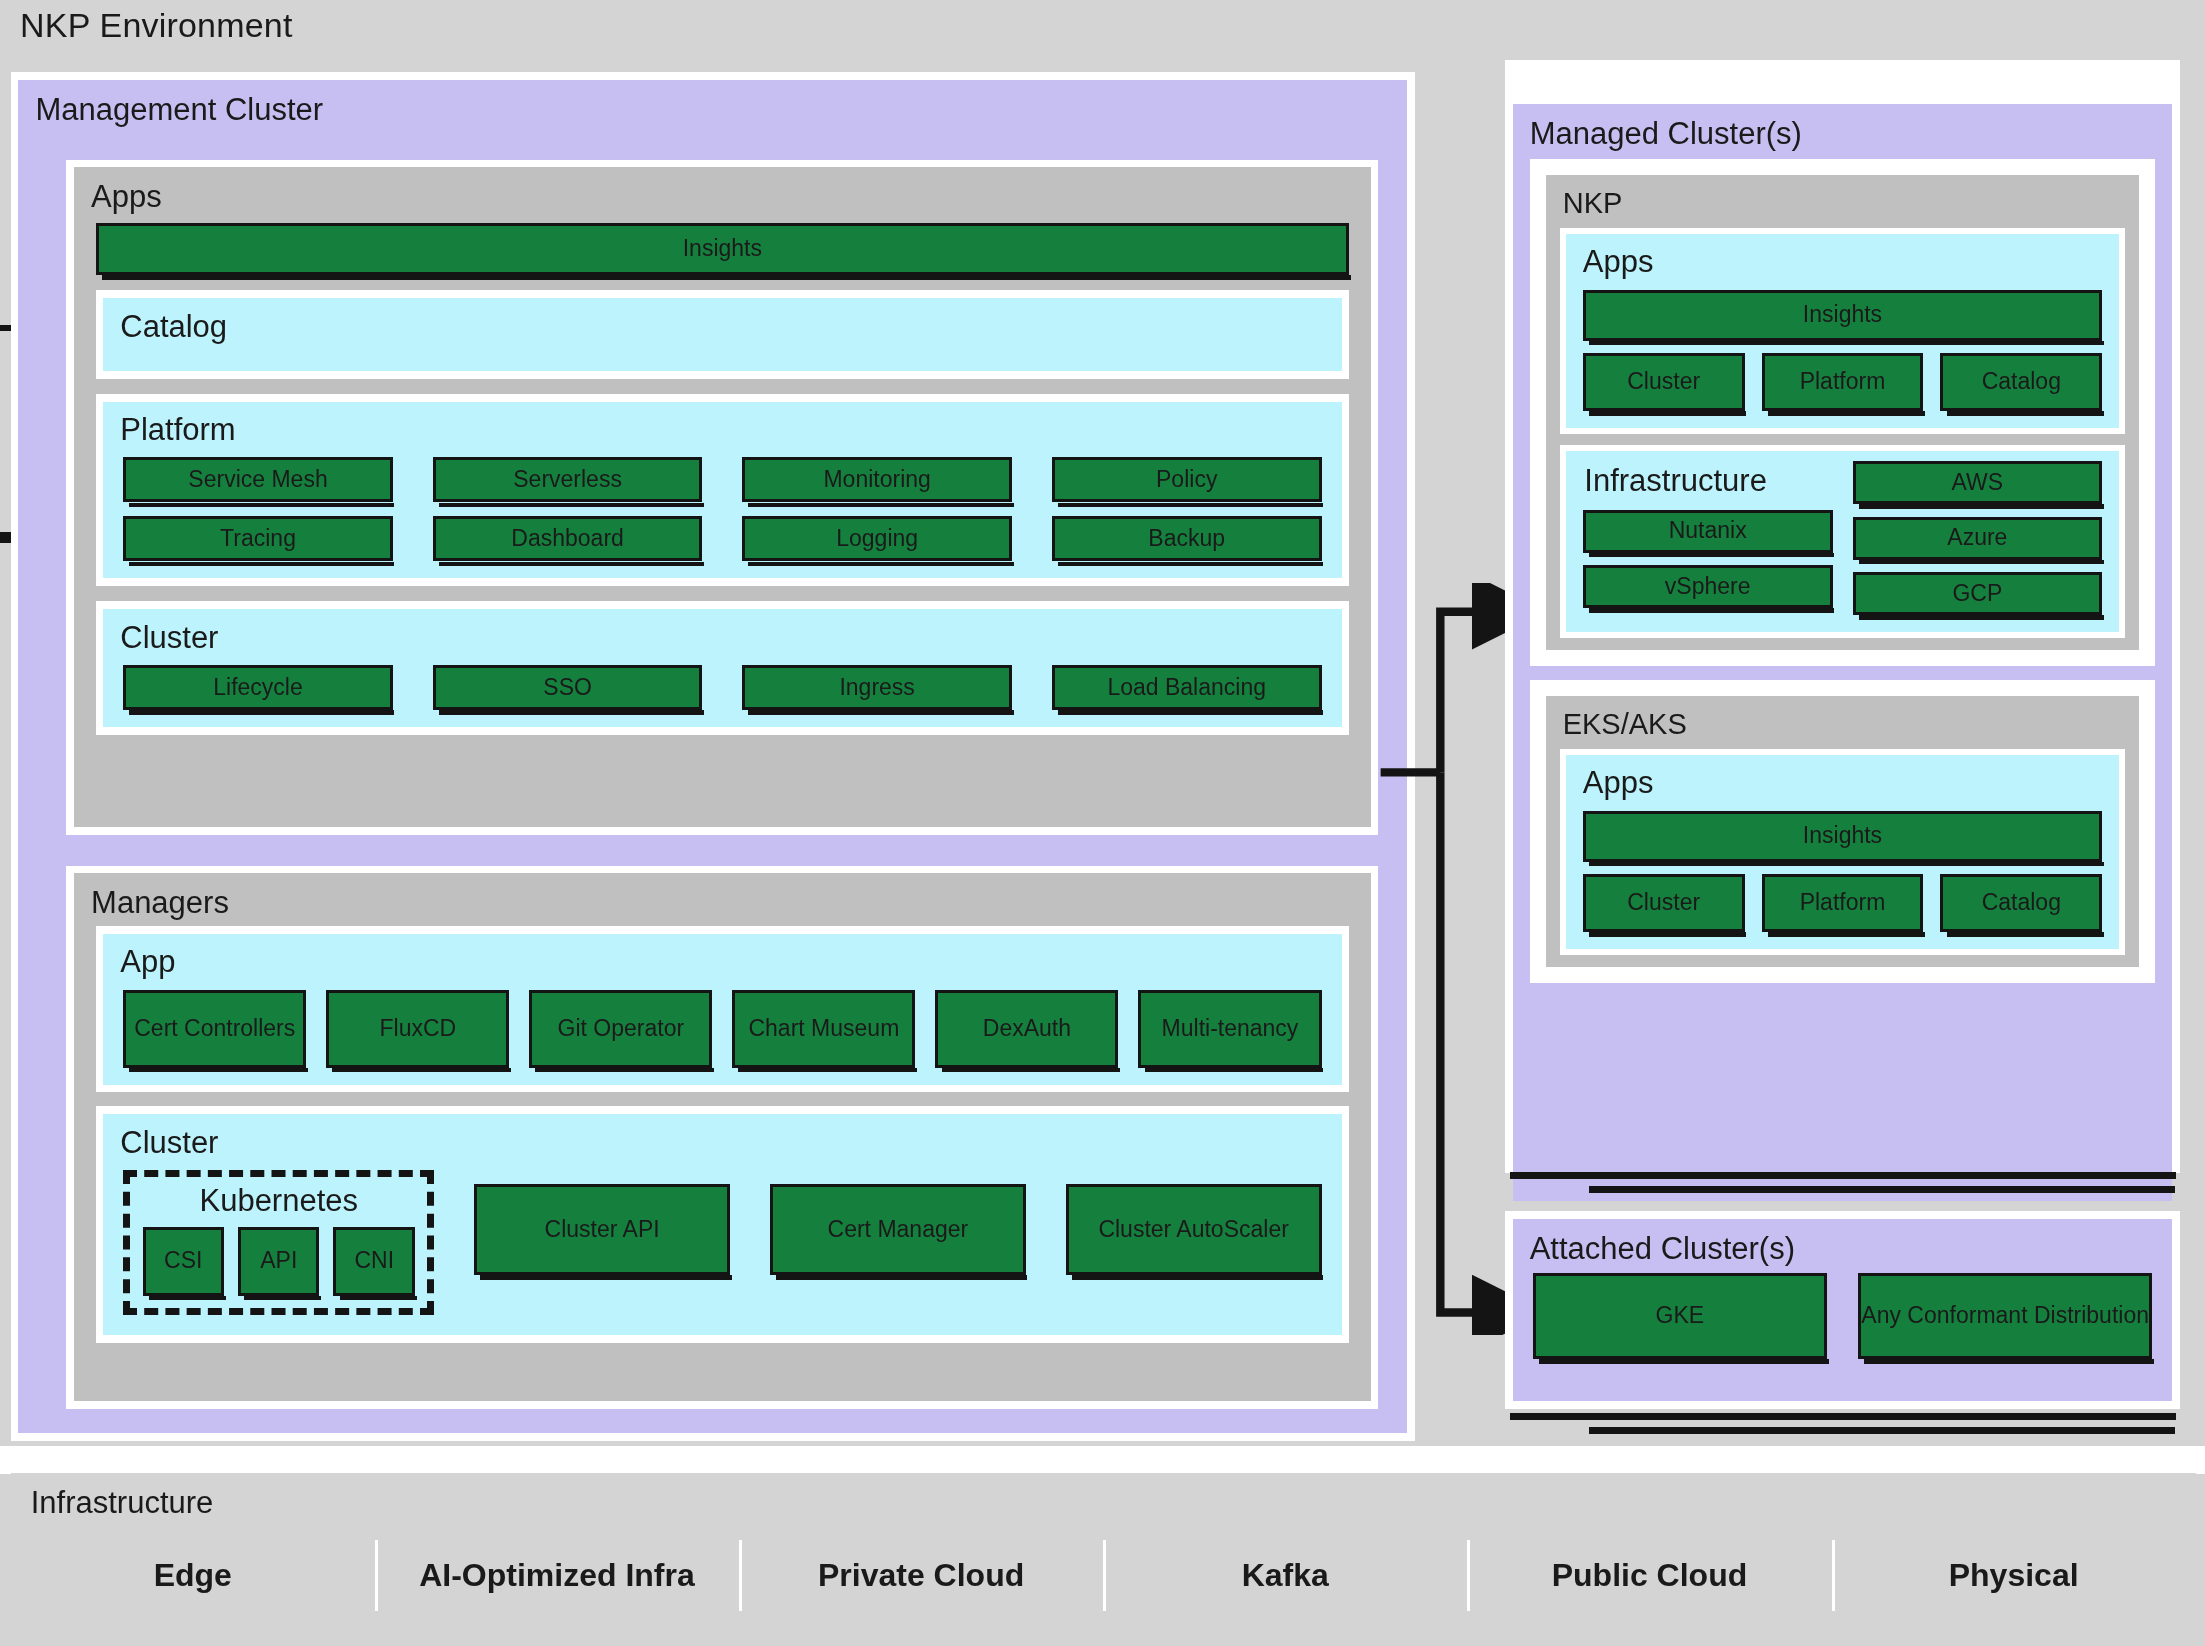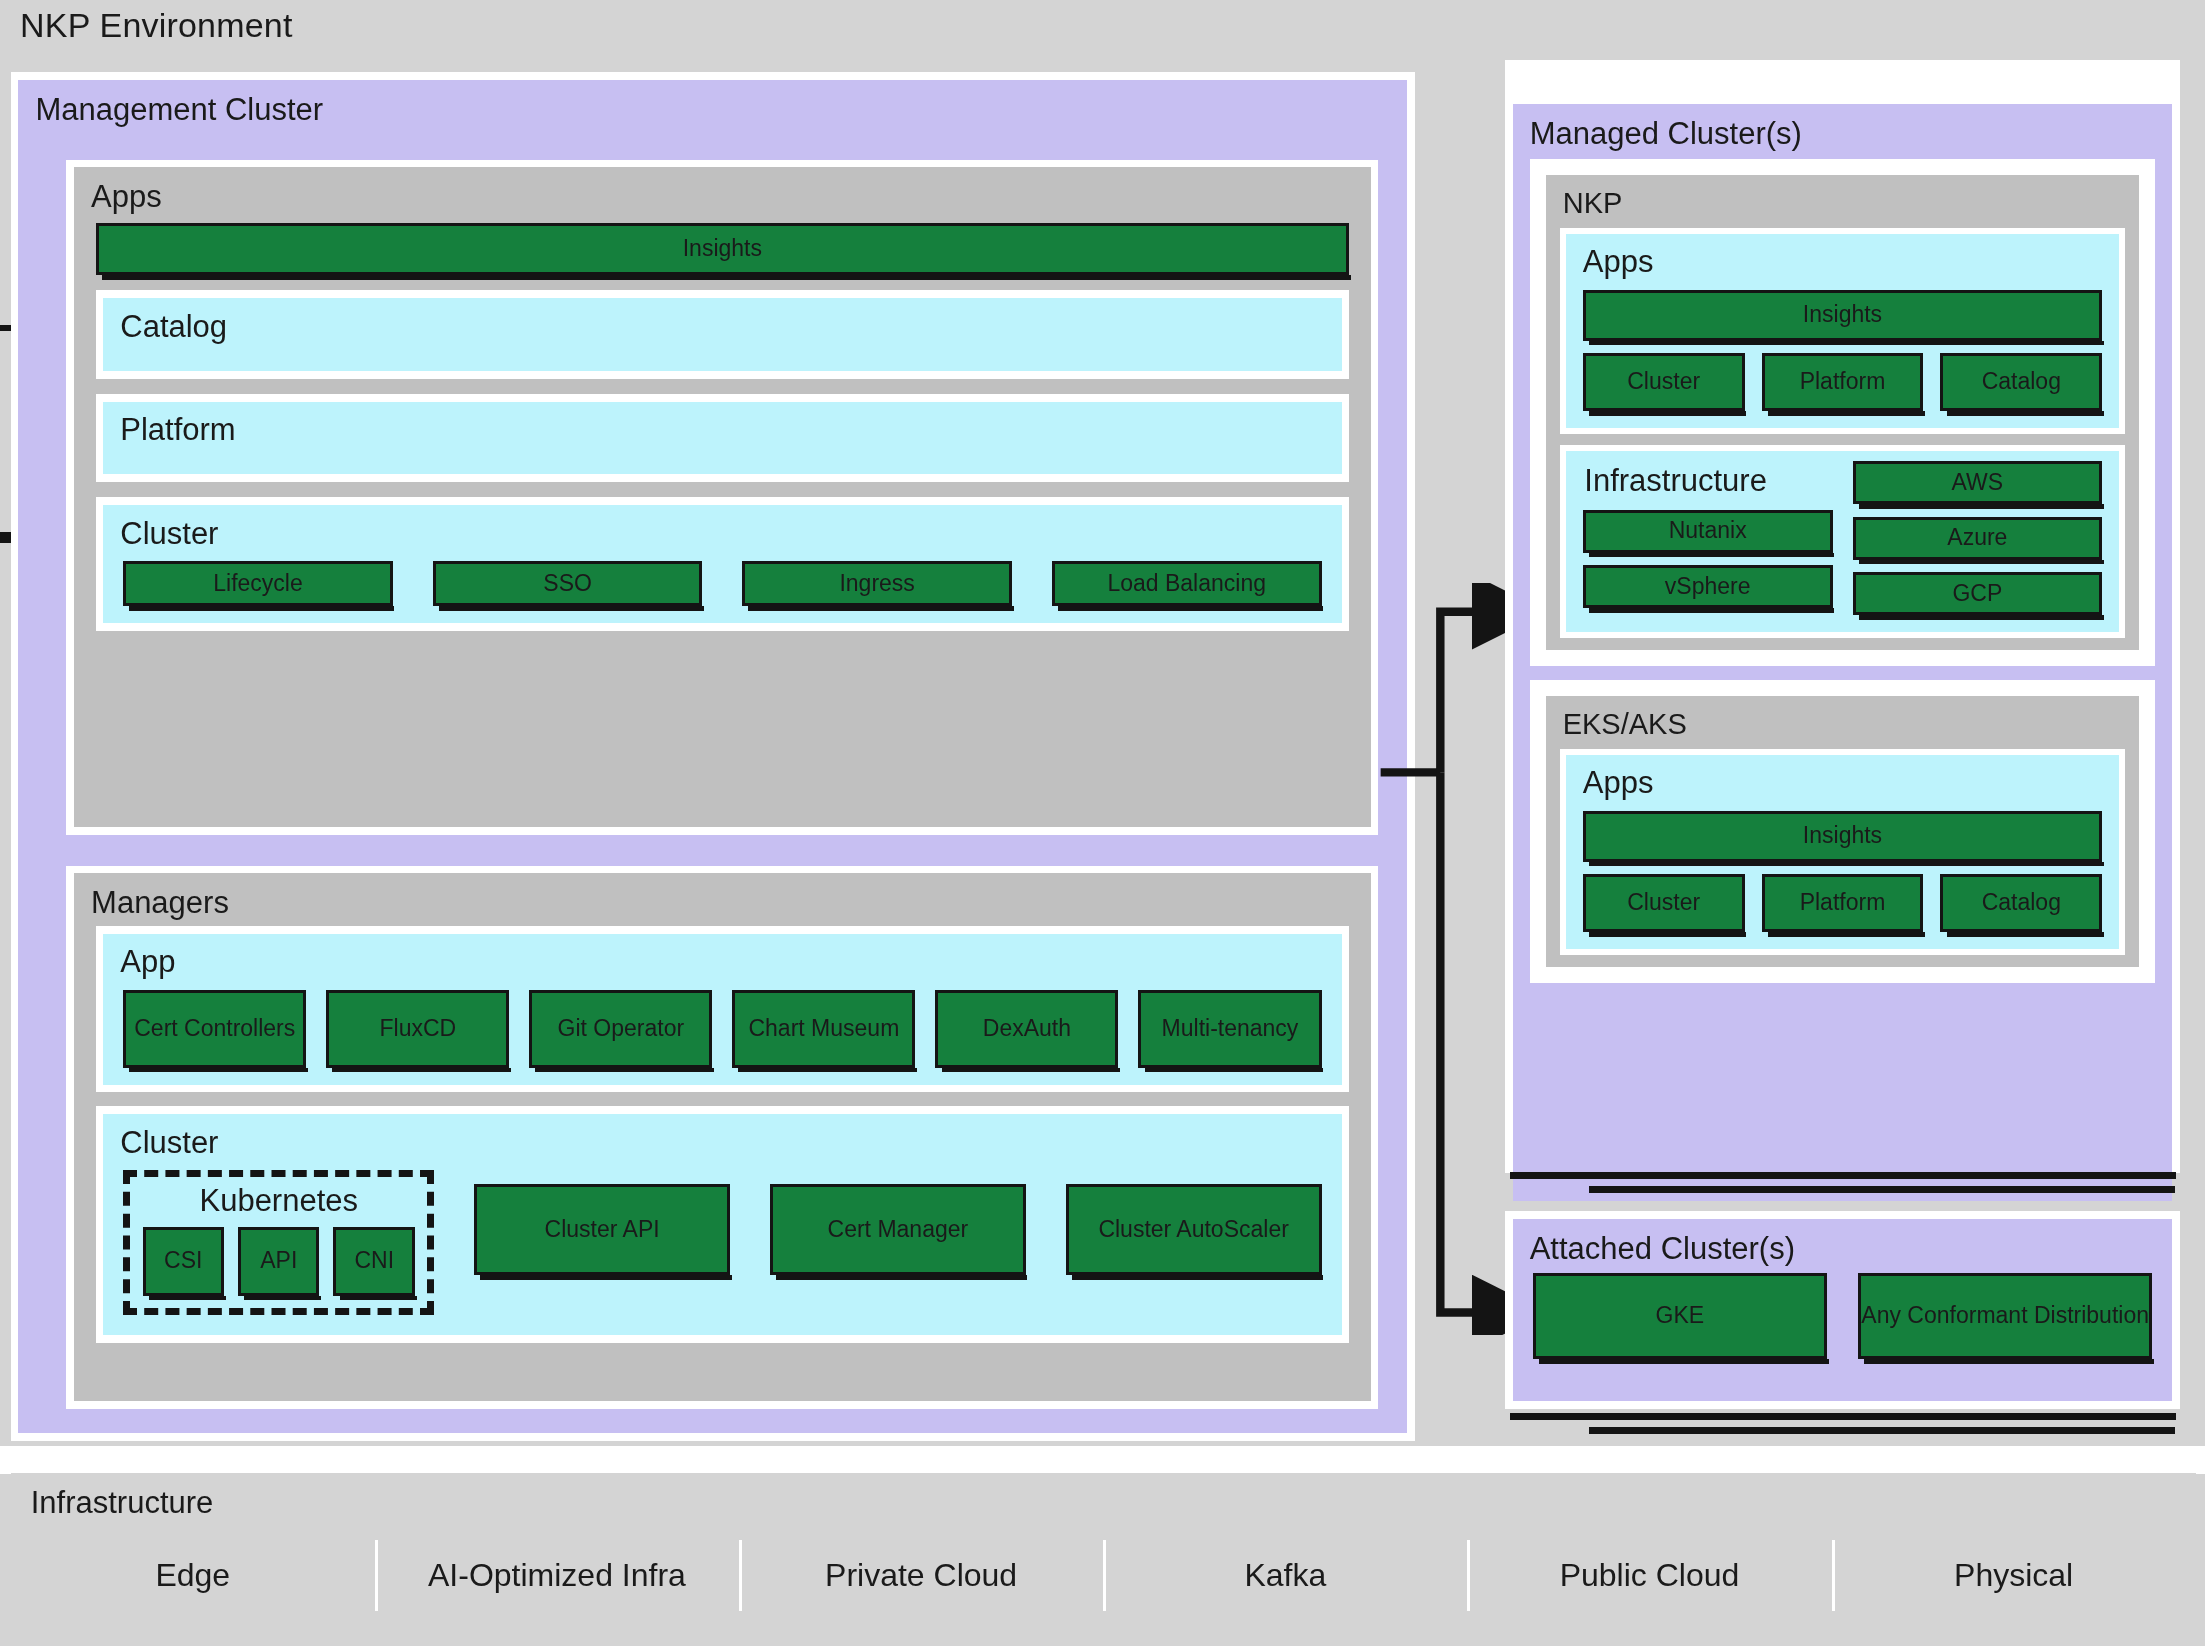--- a/index.html
+++ b/index.html
@@ -66,21 +66,21 @@
   .stack-lines i.l1{left:4.6px;width:666px;top:3.1px;}
   .stack-lines i.l2{left:84px;width:586px;top:17px;}
 
   
   .mc-box{background:#fff;padding:16px;box-sizing:border-box;}
   .mc-gray{background:#c0c0c0;box-sizing:border-box;}
 
   
   #infra{position:absolute;left:10.7px;top:1473px;width:2185px;height:160px;background:#d4d4d4;}
   #infra .t{font-size:31px;padding:12.3px 0 0 20px;}
-  #infra .cols{display:flex;margin-top:14px;height:80px;}
+  #infra .cols{display:flex;margin-top:14px;height:80px;font-weight:bold;}
   #infra .cols .c{flex:1;display:flex;align-items:center;justify-content:center;font-size:32px;position:relative;}
   #infra .cols .c + .c::before{content:"";position:absolute;left:0;top:4.6px;bottom:4.6px;width:3.1px;background:#ffffff;}
   #infra-top-gap{position:absolute;left:0;top:1446px;width:2205px;height:28px;background:#ffffff;}
 
   
   #connector{position:absolute;left:1373px;top:583px;width:153px;height:752px;}
   
   .edge-art{position:absolute;background:#141414;}
 </style>
 </head>
@@ -103,20 +103,30 @@
 
         <div class="sec" style="background:#fff;padding:7.7px;">
           <div class="cyan inner">
             <div class="sec-title">Catalog</div>
           </div>
         </div>
 
         <div class="sec" style="background:#fff;padding:7.7px;">
           <div class="cyan inner">
             <div class="sec-title">Platform</div>
+            <div class="sec-chips grid4">
+              <div class="chip" style="height:45px">Service Mesh</div>
+              <div class="chip" style="height:45px">Serverless</div>
+              <div class="chip" style="height:45px">Monitoring</div>
+              <div class="chip" style="height:45px">Policy</div>
+              <div class="chip" style="height:45px">Tracing</div>
+              <div class="chip" style="height:45px">Dashboard</div>
+              <div class="chip" style="height:45px">Logging</div>
+              <div class="chip" style="height:45px">Backup</div>
+            </div>
           </div>
         </div>
 
         <div class="sec" style="background:#fff;padding:7.7px;">
           <div class="cyan inner">
             <div class="sec-title">Cluster</div>
             <div class="sec-chips grid4">
               <div class="chip" style="height:45px">Lifecycle</div>
               <div class="chip" style="height:45px">SSO</div>
               <div class="chip" style="height:45px">Ingress</div>

